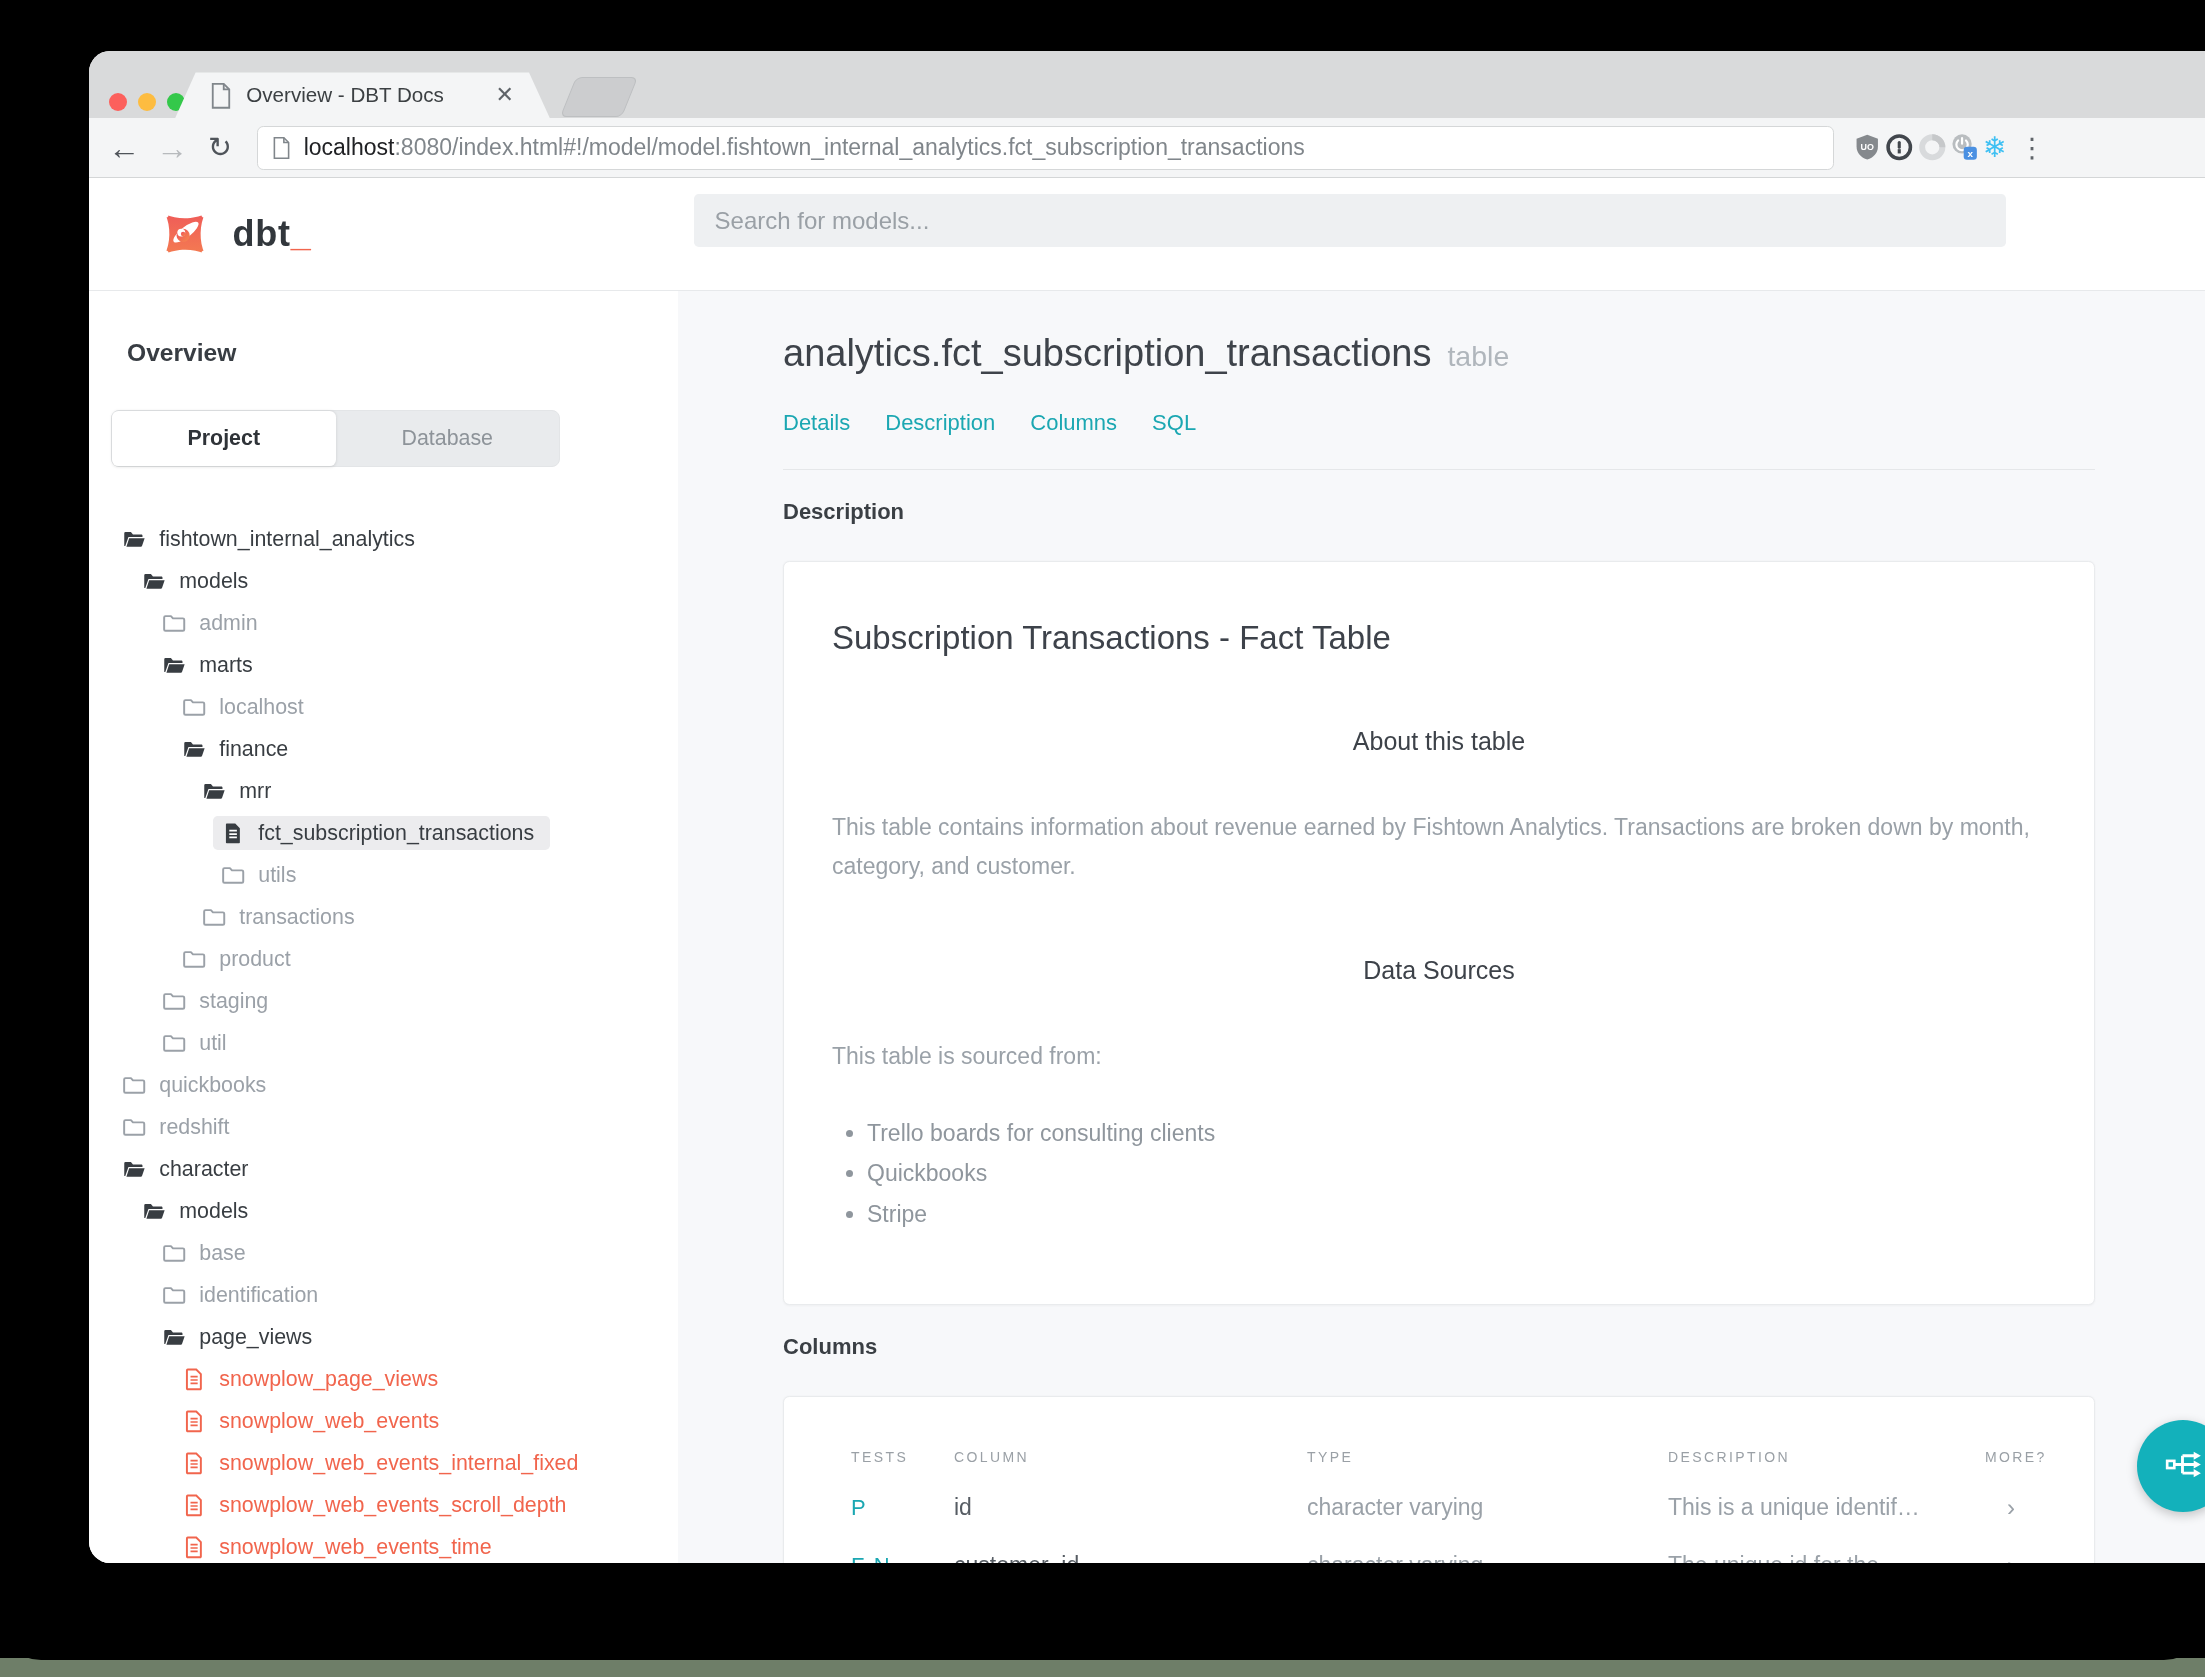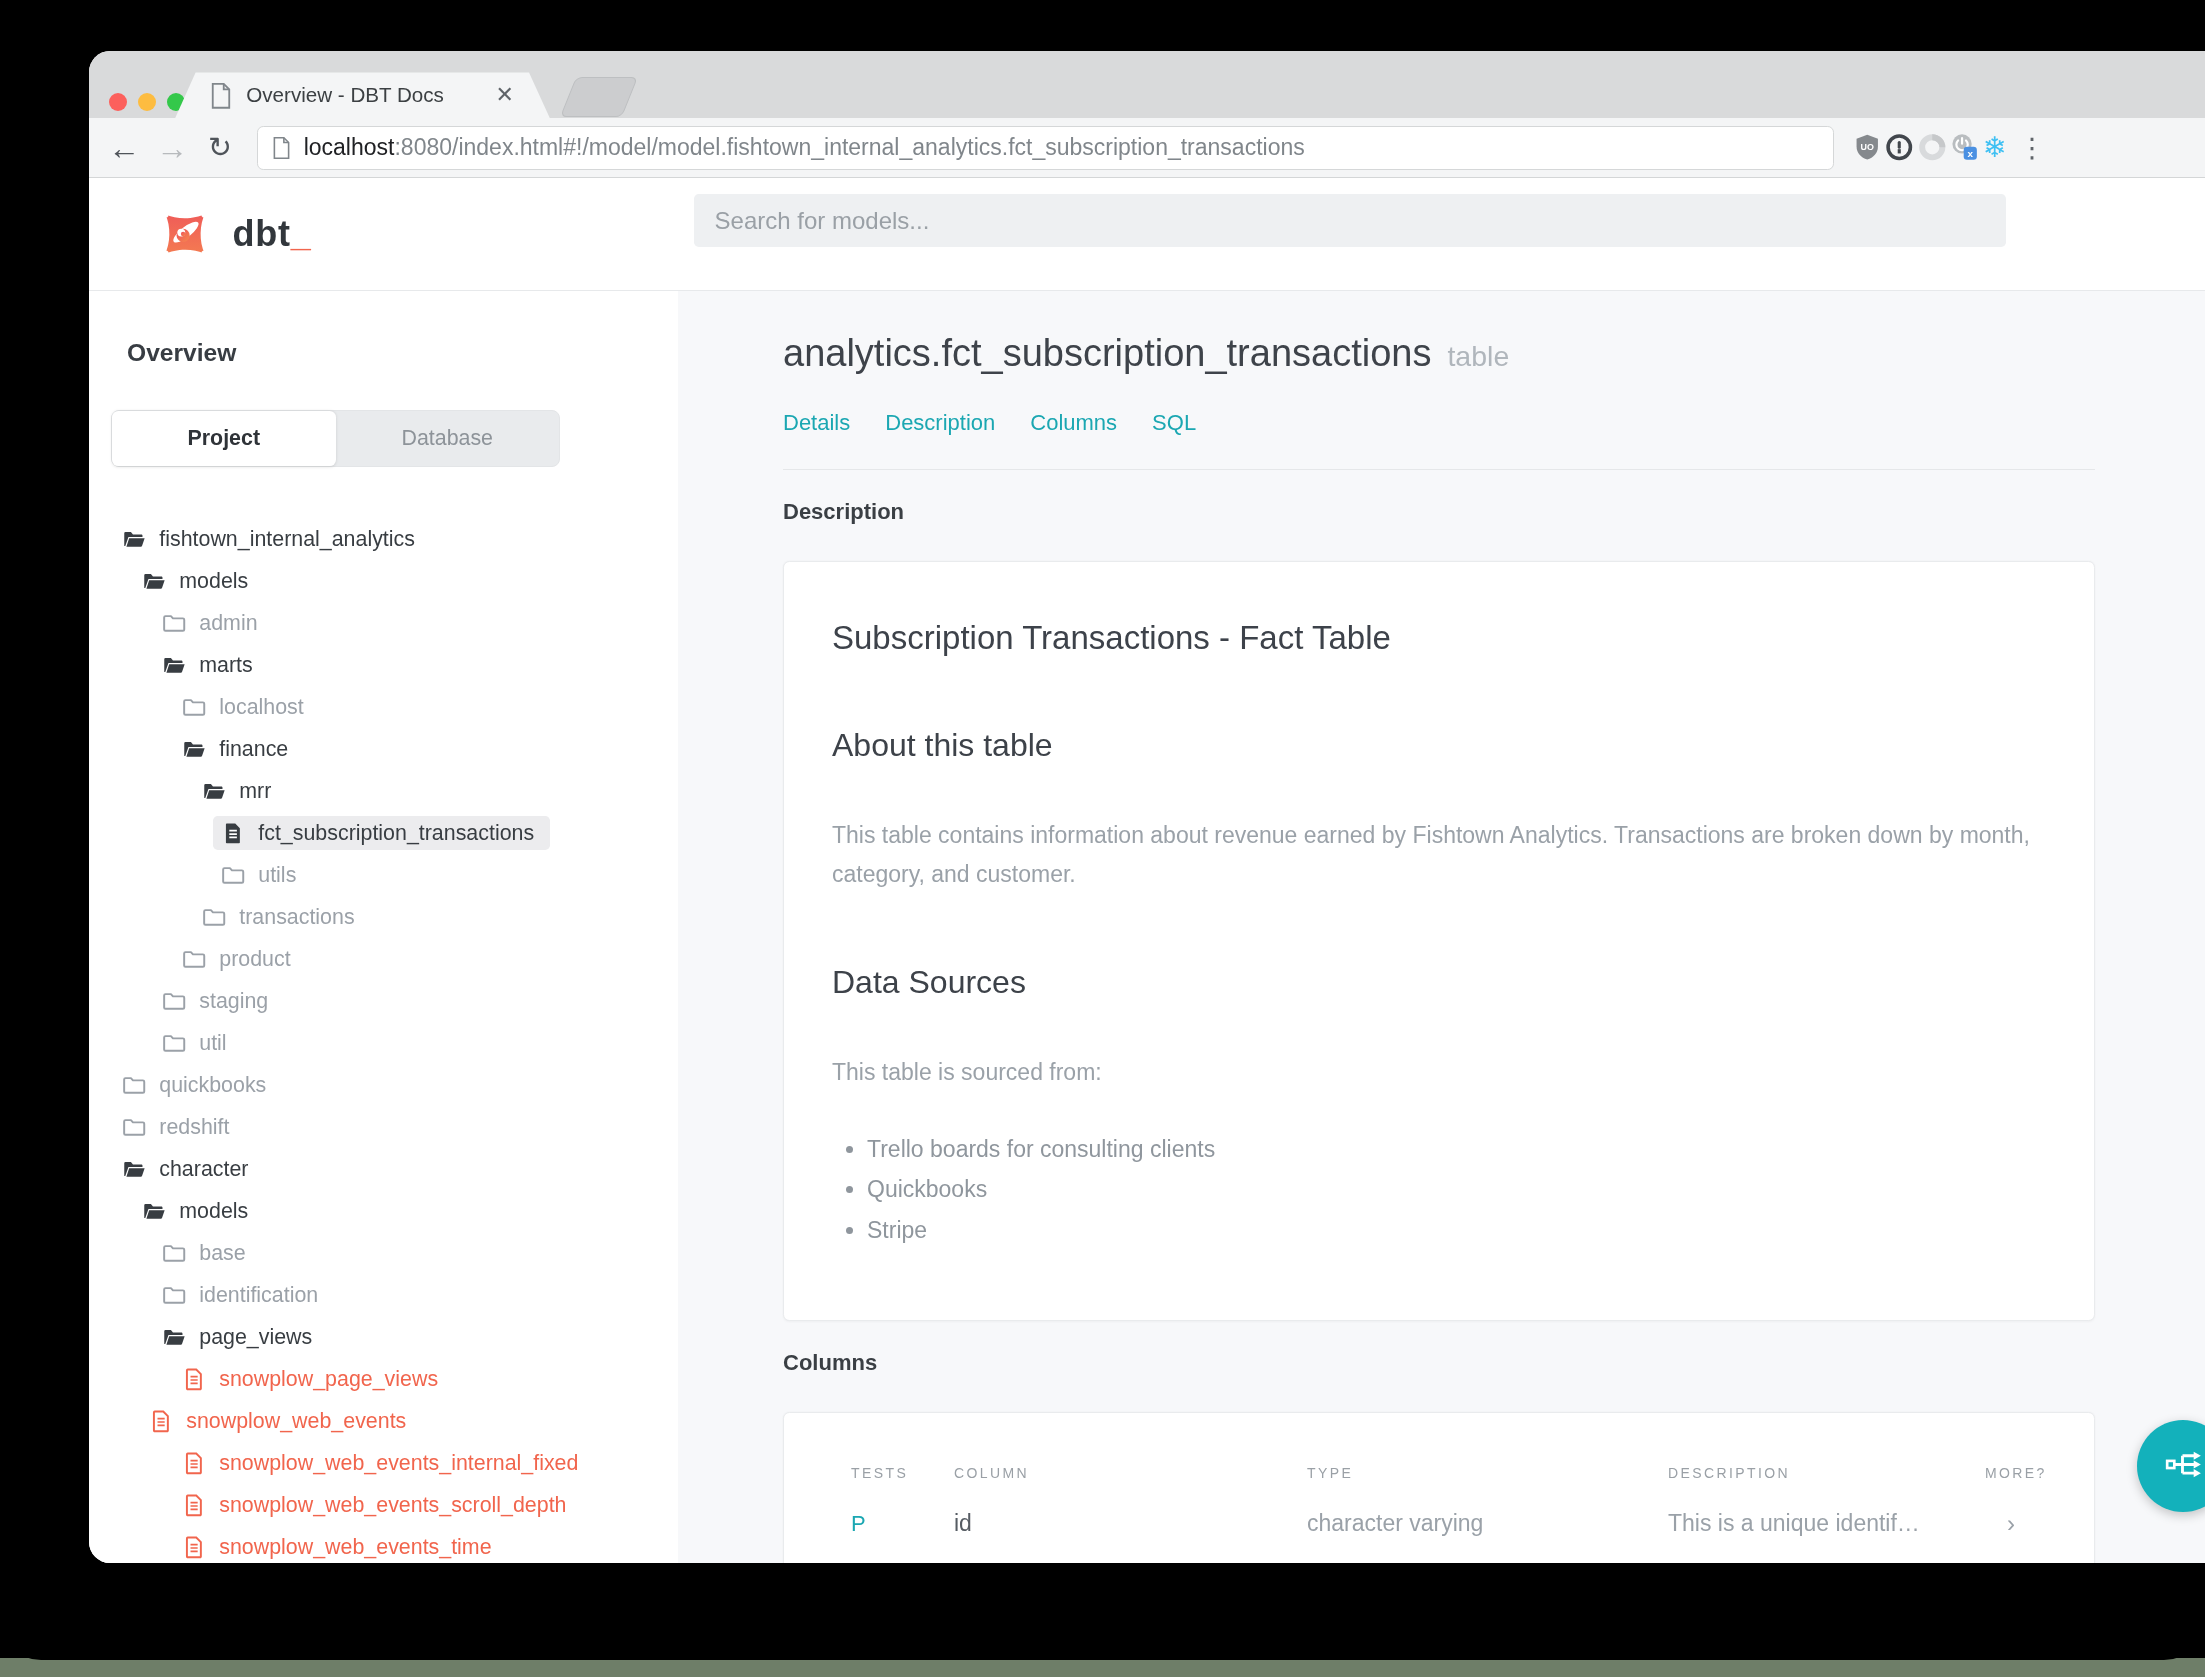--- a/index.html
+++ b/index.html
@@ -89,21 +89,21 @@
   .title-badge { font-size:28.5px; color:#b0b6bc; }
   .page-nav { display:flex; gap:35px; margin-top:35px; }
   .page-nav a { font-size:22px; color:#1ba7b2; text-decoration:none; }
   .divider { border-top:1.6px solid #e5e7e9; margin-top:33px; width:1312px; }
   .sec-heading { font-size:22px; font-weight:bold; color:#3a3f44; margin-top:28.5px; }
 
   .card { width:1312px; background:#fff; border:0.8px solid #e9ebed; border-radius:6.3px;
           box-shadow:0 0.8px 2.4px rgba(0,0,0,.04); }
   .card1 { margin-top:36px; padding:57px 48px 63px 48px; }
   .doc-title { font-size:33px; color:#3d424a; font-weight:normal; }
-  .doc-h2 { font-size:32px; color:#3d4249; font-weight:normal; margin-top:70px; }
+  .doc-h2 { font-size:25px; color:#3d4249; font-weight:normal; margin-top:70px;text-align:center; }
   .doc-p { font-size:23px; color:#9aa1a8; margin-top:52px; line-height:39px; max-width:1225px; }
   .doc-list { margin:44px 0 0 35px; }
   .doc-list li { font-size:23px; color:#8f969d; margin-bottom:13.5px; }
 
   .card2 { margin-top:36px; height:713px; padding:38px 0 0 67px; }
   .tgrid { display:grid; grid-template-columns:103px 353px 361px 317px 63px; align-items:center; }
   .thead { height:44px; }
   .thead div { font-size:14px; letter-spacing:2.4px; color:#9aa0a6; }
   .trow { height:58px; }
   .td-tests { font-size:22px; color:#1ba7b2; letter-spacing:1.6px; }
@@ -447,21 +447,21 @@
             <span class="row-inner">
               <span class="ticon">
                 <svg viewBox="0 0 24 24">
                   <path d="M5.6 2.5h8.3l4.5 4.5V21a.8.8 0 0 1-.8.8H5.6a.8.8 0 0 1-.8-.8V3.3a.8.8 0 0 1 .8-.8Z" fill="none" stroke="currentColor" stroke-width="1.9"></path>
                   <path stroke="currentColor" stroke-width="1.6" d="M8.3 9.4h7M8.3 12.7h7M8.3 16h7"></path>
                 </svg>
               </span>
               <span class="tlabel">snowplow_page_views</span>
             </span>
           </div>
-          <div class="tree-row st-model" style="padding-left: 52px;">
+          <div class="tree-row st-model" style="padding-left: 85px;">
             <span class="row-inner">
               <span class="ticon">
                 <svg viewBox="0 0 24 24">
                   <path d="M5.6 2.5h8.3l4.5 4.5V21a.8.8 0 0 1-.8.8H5.6a.8.8 0 0 1-.8-.8V3.3a.8.8 0 0 1 .8-.8Z" fill="none" stroke="currentColor" stroke-width="1.9"></path>
                   <path stroke="currentColor" stroke-width="1.6" d="M8.3 9.4h7M8.3 12.7h7M8.3 16h7"></path>
                 </svg>
               </span>
               <span class="tlabel">snowplow_web_events</span>
             </span>
           </div>

